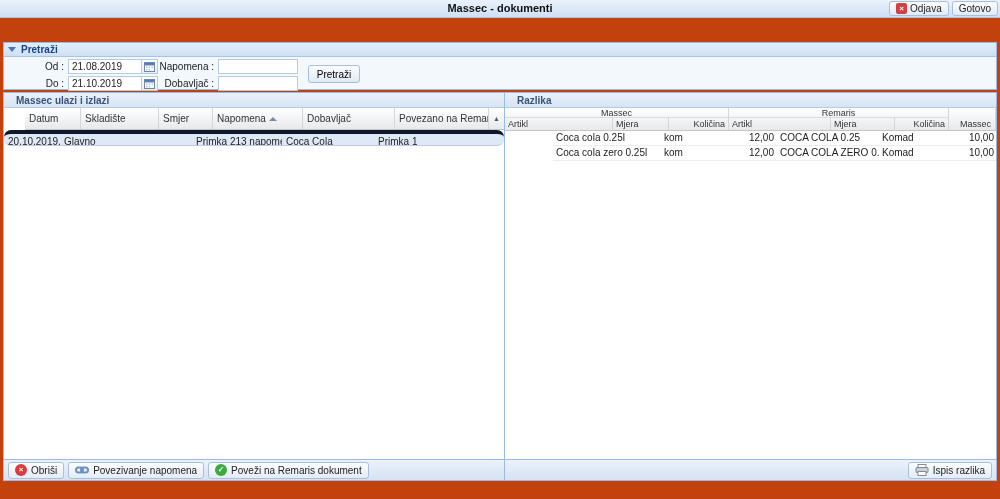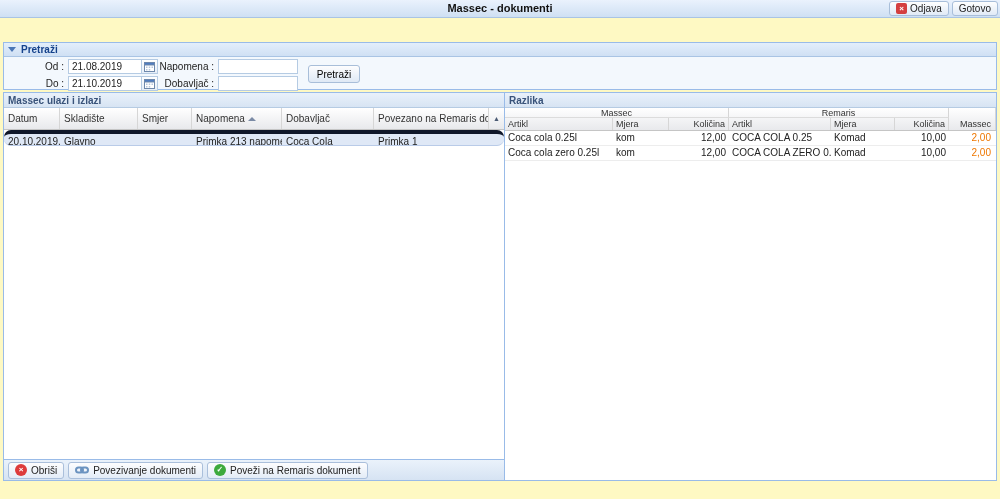--- a/index.html
+++ b/index.html
@@ -1,18 +1,18 @@
 <!DOCTYPE html>
 <html lang="hr"><head>
 <meta charset="utf-8">
 <style>
   * { margin:0; padding:0; box-sizing:border-box; }
   html,body { width:1000px; height:499px; background:#fff;
               font-family:"Liberation Sans", sans-serif; font-size:10px; color:#222; }
-  .app { position:relative; width:1000px; height:499px; overflow:hidden; background:#fef9c3; }
+  .app { position:relative; width:1000px; height:499px; overflow:hidden; background:#c2410c; }
 
   
   .topbar { position:absolute; top:0; left:0; right:0; height:18px;
             background:linear-gradient(#eaf2fd,#cfe0f3); border-bottom:1px solid #a9c4e4; }
   .topbar-title { position:absolute; left:0; right:0; top:0; height:18px; line-height:17px;
                   text-align:center; font-weight:bold; font-size:11px; color:#111; }
   .topbar-buttons { position:absolute; right:2px; top:1px; display:flex; gap:3px; }
   .btn { display:inline-flex; align-items:center; gap:3px; height:15px; padding:0 6px;
          font-family:inherit; font-size:10px; color:#222;
          background:linear-gradient(#fefefe,#e0eaf6); border:1px solid #a8bed9;
@@ -39,26 +39,26 @@
                 border-radius:3px; cursor:pointer; }
 
   
   .main { position:absolute; left:3px; right:3px; top:92px; height:389px; display:flex;
           border:1px solid #99bbe8; background:#fff; }
   .panel { display:flex; flex-direction:column; min-width:0; }
   .panel.left  { width:501px; border-right:1px solid #99bbe8; }
   .panel.right { flex:1; }
   .panel-title { height:15px; line-height:15px; flex:0 0 15px;
                  background:linear-gradient(#e9f1fa,#d7e4f3); border-bottom:1px solid #b5cbe3;
-                 font-weight:bold; color:#39537a; padding-left:4px; }
+                 font-weight:bold; color:#39537a; padding-left:12px; }
 
   
   .lgrid-header { display:grid; grid-template-columns:56px 78px 54px 90px 92px 1fr 15px;
                   height:22px; flex:0 0 22px; background:linear-gradient(#ffffff,#e8e9ec);
-                  border-bottom:1px solid #c5c5c5; }
+                  border-bottom:1px solid #c5c5c5;margin-left:21px; }
   .hcell { border-right:1px solid #d6d6d6; padding:0 4px; line-height:21px; color:#333;
            overflow:hidden; white-space:nowrap; display:flex; align-items:center; gap:3px;
            cursor:pointer; }
   .hcell.last { border-right:none; justify-content:center; padding:0; }
   .sort-asc { width:0; height:0; border-left:4px solid transparent;
               border-right:4px solid transparent; border-bottom:4px solid #7a8aa5; }
   .scroll-arrow { font-size:7px; color:#4a5a73; line-height:21px; }
   .lgrid-body { flex:1 1 auto; background:#fff; overflow:hidden; }
   .lrow { display:grid; grid-template-columns:56px 78px 54px 90px 92px 1fr 15px;
           height:16px; line-height:15px; cursor:pointer; }
@@ -75,21 +75,21 @@
   .ghcell.massec  { grid-column:1/4; grid-row:1; }
   .ghcell.remaris { grid-column:4/7; grid-row:1; }
   .ghcell.razlika { grid-column:7; grid-row:1/3; border-bottom:none; display:flex;
                     align-items:flex-end; justify-content:flex-end; padding:0 4px 1px 0;
                     cursor:pointer; }
   .shcell { border-right:1px solid #d6d6d6; padding:0 3px; line-height:12px; color:#333;
             grid-row:2; overflow:hidden; white-space:nowrap; cursor:pointer; }
   .shcell.num { text-align:right; }
   .c1{grid-column:1} .c2{grid-column:2} .c3{grid-column:3}
   .c4{grid-column:4} .c5{grid-column:5} .c6{grid-column:6}
-  .rgrid-body { flex:1 1 auto; background:#fff; overflow:hidden; }
+  .rgrid-body { flex:1 1 auto; background:#fff; overflow:hidden;margin-left:48px; }
   .rrow { display:grid; grid-template-columns:108px 56px 60px 102px 64px 54px 1fr;
           height:15px; line-height:14px; border-bottom:1px solid #ededed; cursor:pointer; }
   .rrow .cell { padding:0 3px; overflow:hidden; white-space:nowrap; }
   .cell.num { text-align:right; }
   .cell.diff { color:#ee7700; text-align:right; padding-right:5px; }
 
   
   .panel-toolbar { height:21px; flex:0 0 21px; background:linear-gradient(#eaf2fb,#d6e3f3);
                    border-top:1px solid #99bbe8; display:flex; align-items:center; gap:4px;
                    padding:0 4px; }
@@ -216,21 +216,21 @@
           <span class="icon-del">×</span>
           <span>Obriši</span>
         </button>
         <button class="tbtn">
           <svg width="14" height="10" viewBox="0 0 14 10">
               <g fill="none" stroke="#6b93c0" stroke-width="2">
                 <rect x="1" y="2.5" width="7" height="5" rx="2.5"></rect>
                 <rect x="6" y="2.5" width="7" height="5" rx="2.5"></rect>
               </g>
             </svg>
-          <span>Povezivanje dokumenti</span>
+          <span>Povezivanje napomena</span>
         </button>
         <button class="tbtn">
           <span class="icon-check">✓</span>
           <span>Poveži na Remaris dokument</span>
         </button>
       </div>
     </section>
 
     <section class="panel right">
       <div class="panel-title">Razlika</div>
@@ -258,16 +258,26 @@
         <div class="rrow">
           <div class="cell">Coca cola zero 0.25l</div>
           <div class="cell">kom</div>
           <div class="cell num">12,00</div>
           <div class="cell">COCA COLA ZERO 0.25</div>
           <div class="cell">Komad</div>
           <div class="cell num">10,00</div>
           <div class="cell diff">2,00</div>
         </div>
       </div>
+      <div class="panel-toolbar right-tb">
+        <button class="tbtn">
+          <svg width="14" height="12" viewBox="0 0 14 12">
+              <rect x="3" y="0.5" width="8" height="3" fill="#fff" stroke="#8a8a8a"></rect>
+              <rect x="1" y="3.5" width="12" height="5" rx="1" fill="#c9d2dc" stroke="#7d8894"></rect>
+              <rect x="3" y="7.5" width="8" height="4" fill="#fff" stroke="#8a8a8a"></rect>
+            </svg>
+          <span>Ispis razlika</span>
+        </button>
+      </div>
     </section>
 
   </div>
 </div>
 
 </body></html>

